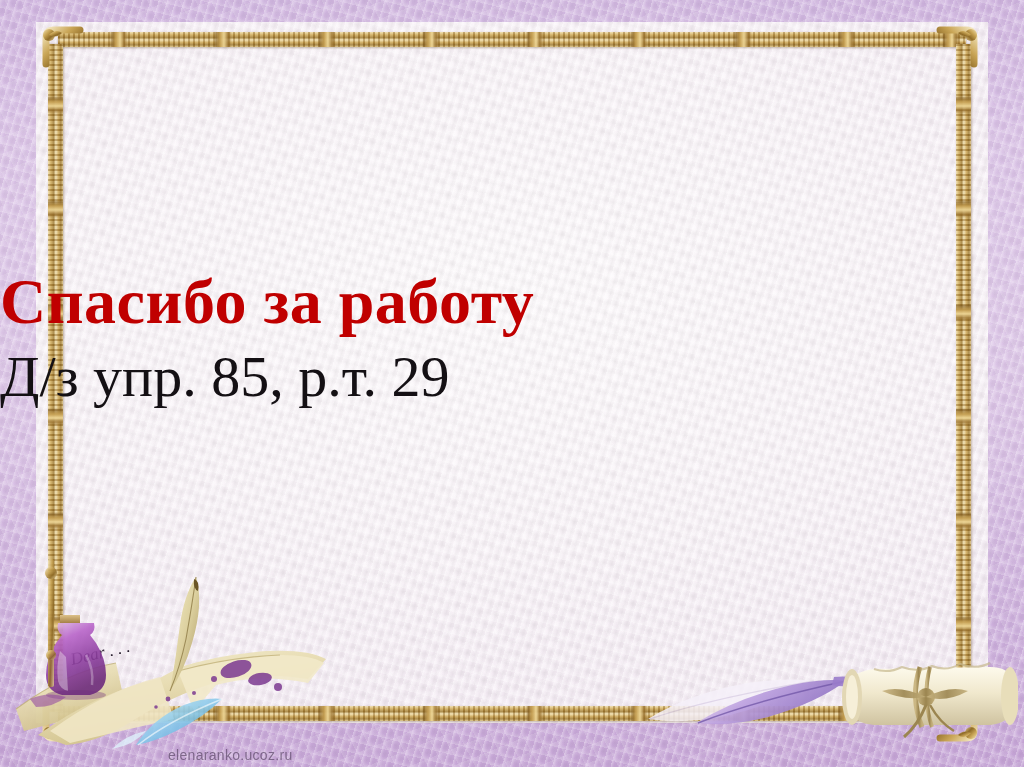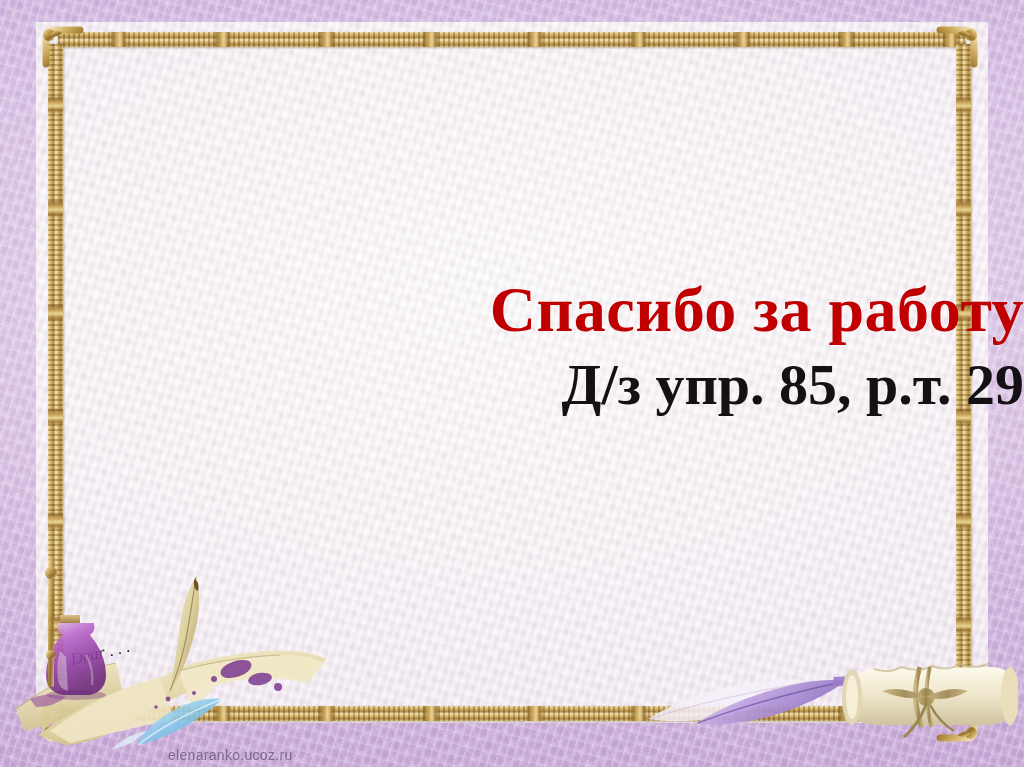--- a/index.html
+++ b/index.html
@@ -94,35 +94,34 @@
     position: absolute;
     width: 46px; height: 46px;
     pointer-events: none;
   }
 
   
   #text-block {
     position: absolute;
     left: 0; right: 0;
     top: 268px;
-    text-align: right;
-    margin-top: 8px;
+    text-align: left;
   }
   #title-line {
     font-size: 64px;
     font-weight: 700;
     color: #c00000;
     letter-spacing: .5px;
     line-height: 1.05;
     white-space: nowrap;
   }
   #subtitle-line {
     margin-top: 12px;
     font-size: 58px;
-    font-weight: 700;
+    font-weight: 400;
     color: #141014;
     line-height: 1.05;
     white-space: nowrap;
   }
 
   
   #still-life {
     position: absolute;
     left: 8px; bottom: 18px;
     width: 330px; height: 190px;

